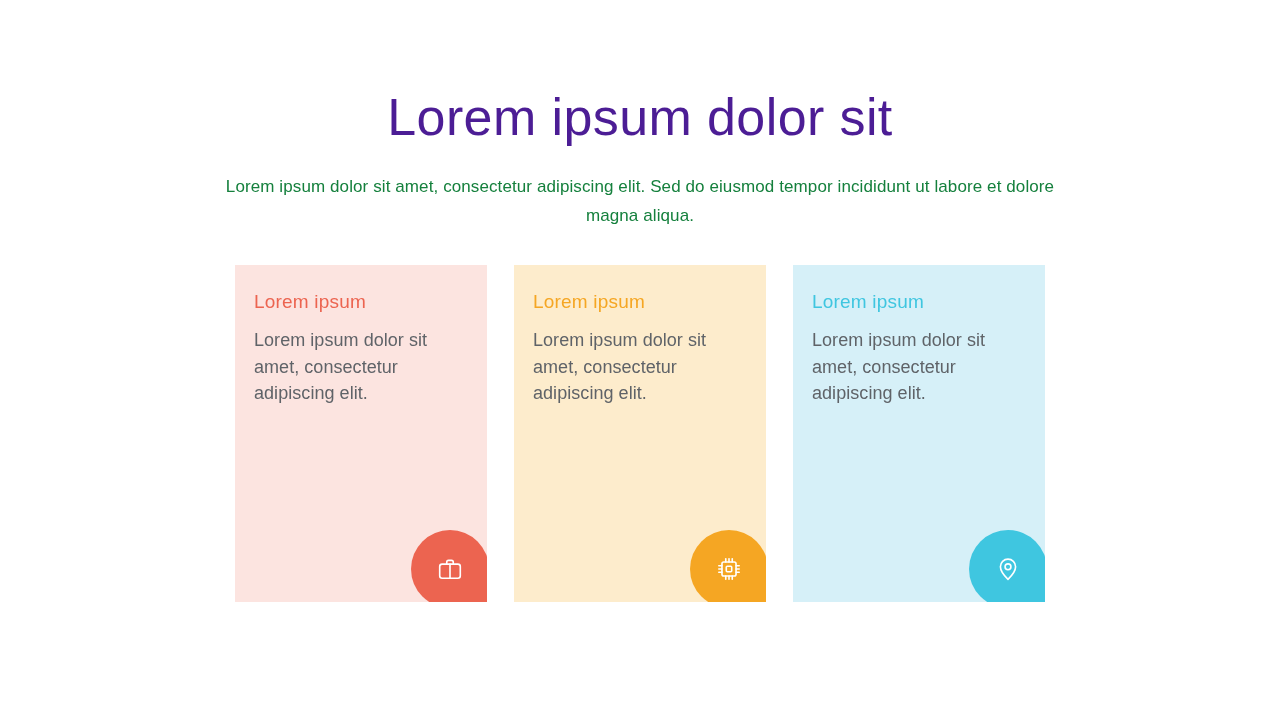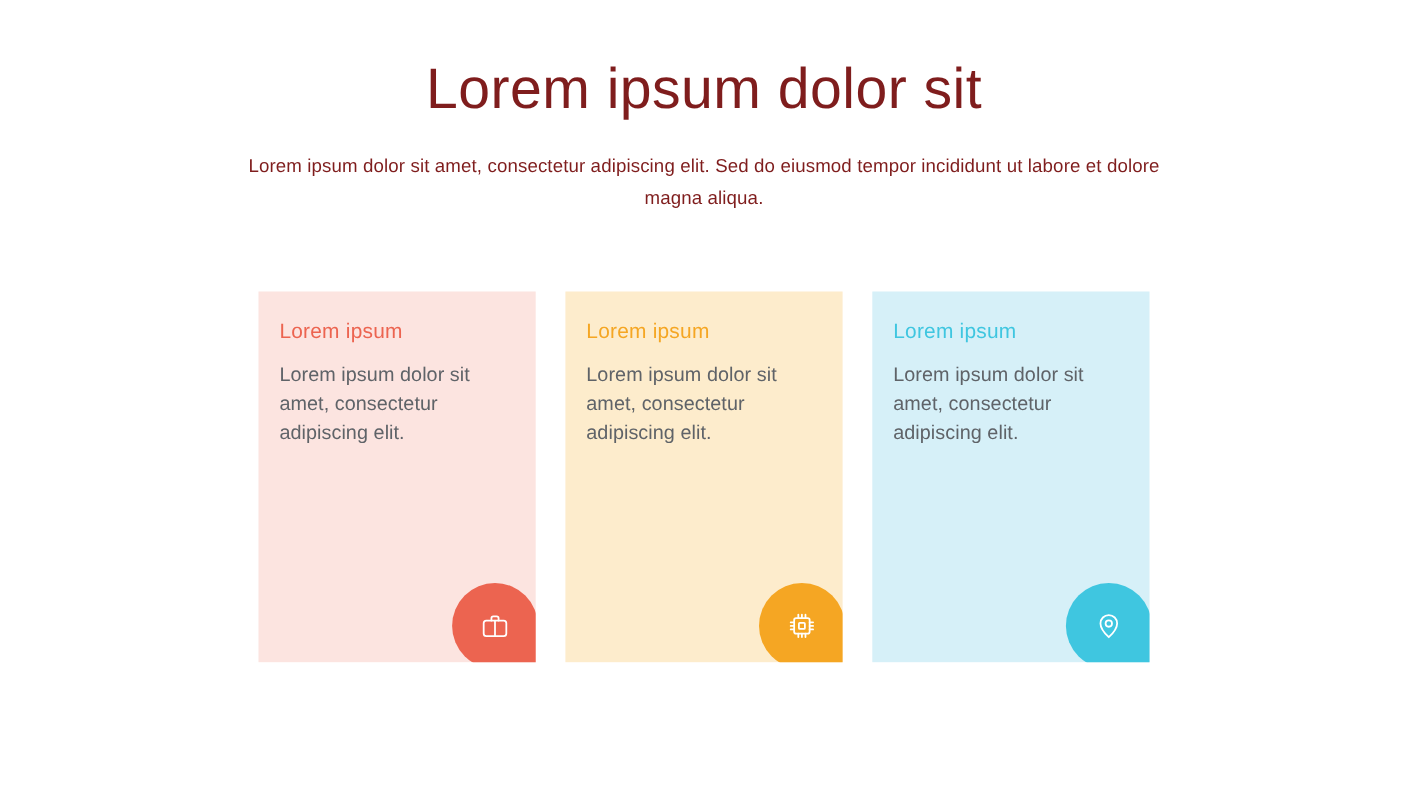--- a/index.html
+++ b/index.html
@@ -115,22 +115,22 @@
     stroke-linecap: round;
     stroke-linejoin: round;
   }
 </style>
 </head>
 <body style="background: rgb(255, 255, 255);">
 
 <div class="slide">
 
   <div class="header">
-    <h1 class="slide-title" style="color: #7f1d1d;">Lorem ipsum dolor sit</h1>
-    <p class="slide-subtitle" style="color: #7f1d1d;">Lorem ipsum dolor sit amet, consectetur adipiscing elit. Sed do eiusmod tempor incididunt ut labore et dolore magna aliqua.</p>
+    <h1 class="slide-title" style="color: #4c1d95; margin-top: 36px;">Lorem ipsum dolor sit</h1>
+    <p class="slide-subtitle" style="color: #15803d;">Lorem ipsum dolor sit amet, consectetur adipiscing elit. Sed do eiusmod tempor incididunt ut labore et dolore magna aliqua.</p>
   </div>
 
   <div class="cards">
 
     <div class="card" style="background: rgb(252, 228, 224);">
       <div class="card-title" style="color: rgb(236, 100, 80);">Lorem ipsum</div>
       <div class="card-body" style="color: rgb(95, 99, 104);">Lorem ipsum dolor sit amet, consectetur adipiscing elit.</div>
       <div class="badge" style="background: rgb(236, 100, 80);">
         <svg viewBox="0 0 24 24">
           <rect x="2.5" y="7.5" width="19" height="13" rx="2.2" stroke="#FFFFFF"></rect>

